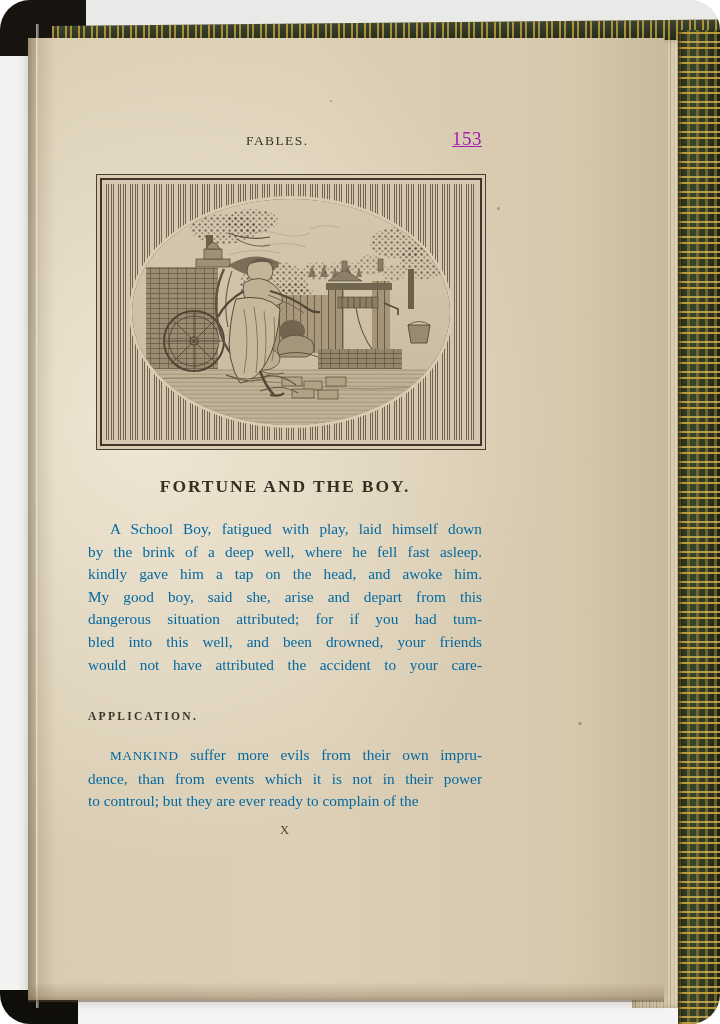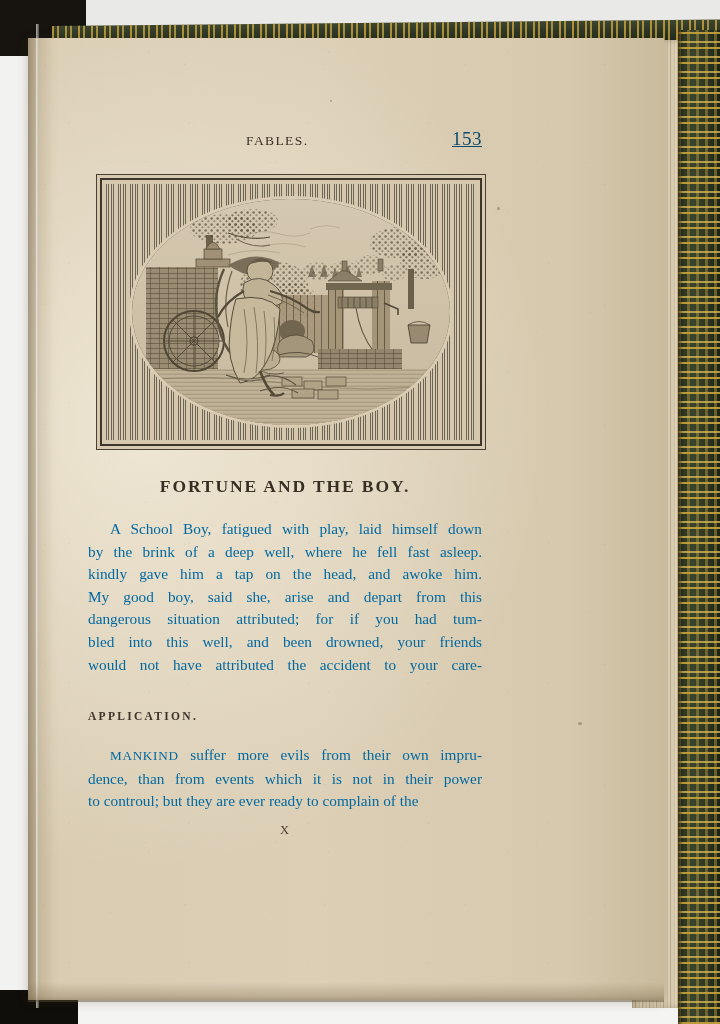--- a/index.html
+++ b/index.html
@@ -8,20 +8,21 @@
     padding: 0;
     background: #ffffff;
   }
   #scan {
     position: relative;
     width: 720px;
     height: 1024px;
     overflow: hidden;
     background: #f2f2f0;
     font-family: "Liberation Serif", "DejaVu Serif", serif;
+    border-radius: 30px;
   }
 
   
   .backdrop-top {
     position: absolute;
     left: 0; top: 0;
     width: 720px; height: 30px;
     background: #e9e9e7;
   }
   .backdrop-bottom {
@@ -158,21 +159,21 @@
   .head-title {
     font-size: 13.5px;
     letter-spacing: 1.4px;
     font-variant: small-caps;
     text-transform: uppercase;
     color: #3b3127;
     padding-left: 158px;
   }
   .folio {
     font-size: 19px;
-    color: #0c4a6e;
+    color: #a21caf;
     letter-spacing: 0.5px;
     text-decoration: underline;
   }
 
   
   .plate {
     position: relative;
     width: 382px;
     height: 268px;
     margin: 0 0 0 8px;

